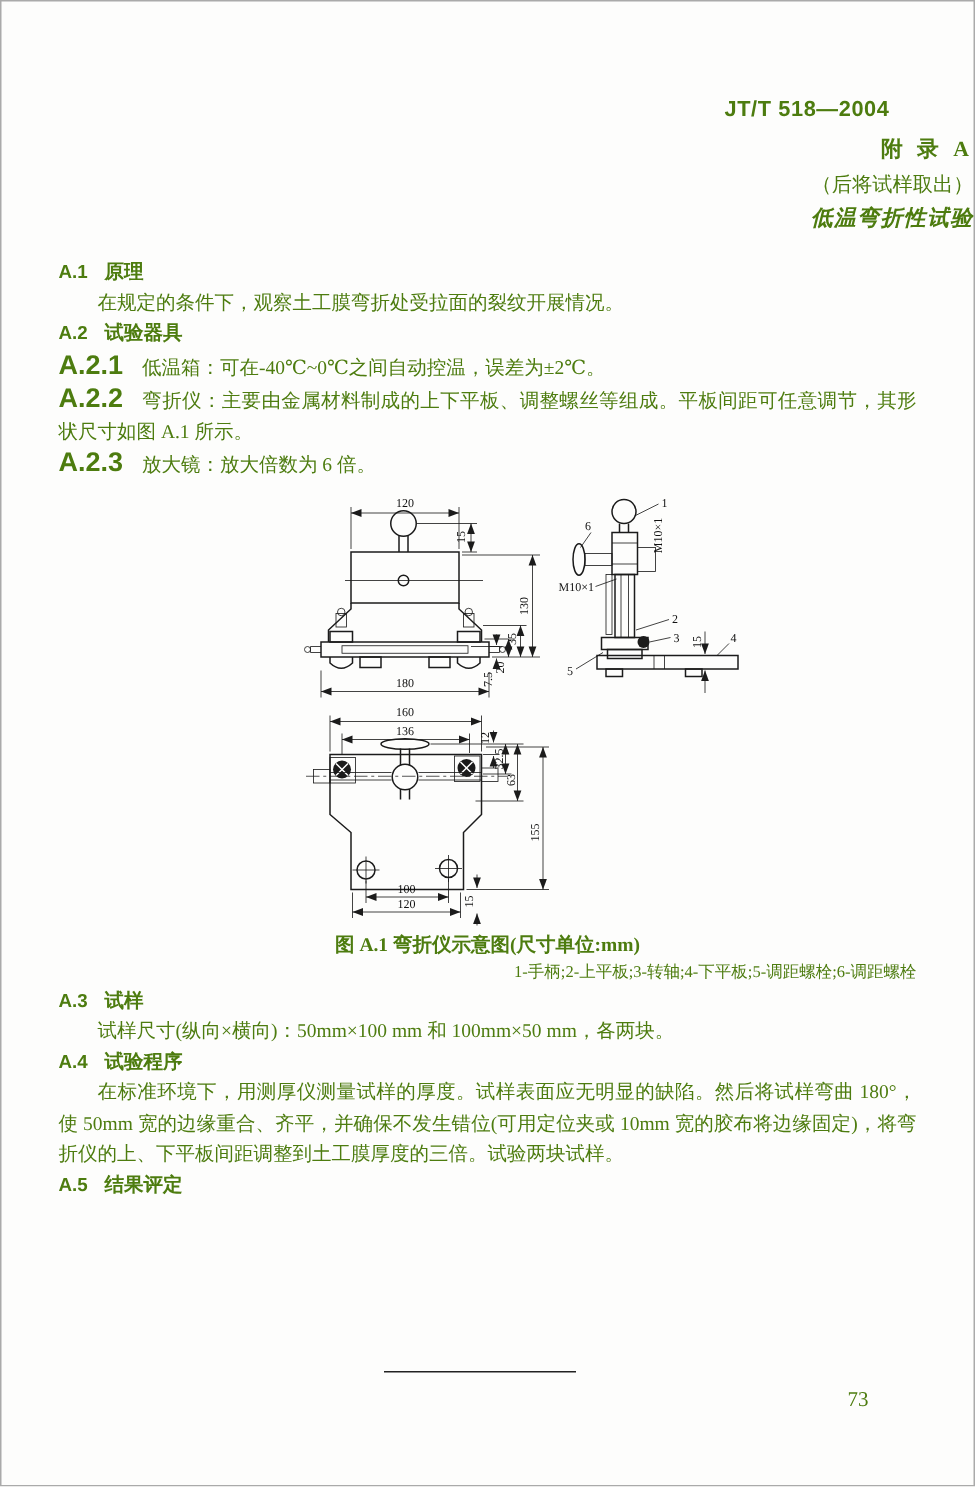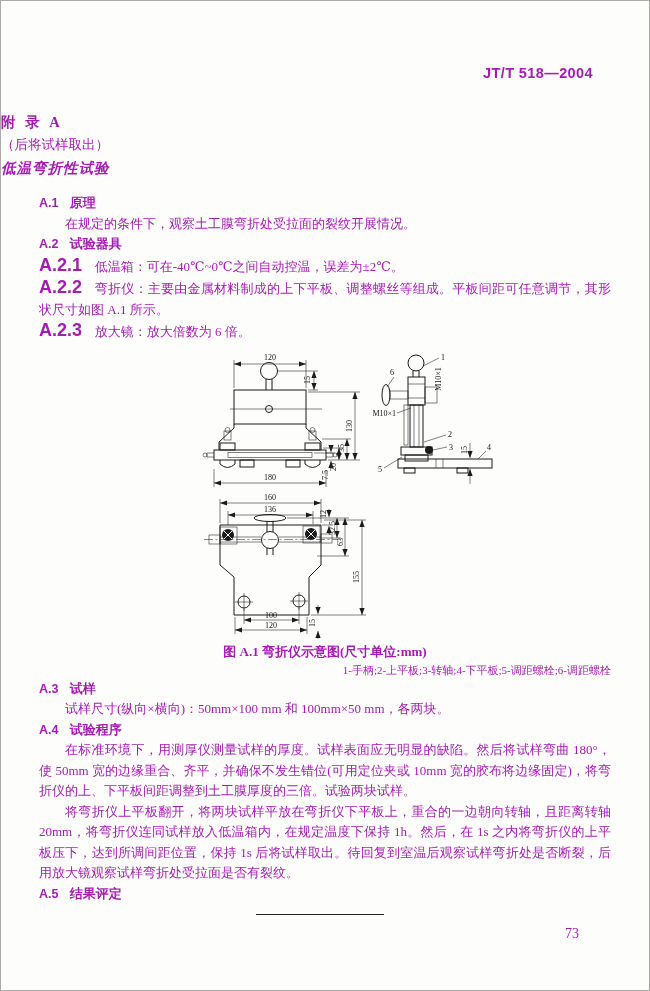--- a/index.html
+++ b/index.html
@@ -1,27 +1,27 @@
 <!DOCTYPE html>
 <html><head>
 <meta charset="utf-8">
 <style>
   html,body{margin:0;padding:0;background:#ffffff;}
   .page{
     position:relative; width:648px; height:989px;
     background:#fdfdfc; border:1px solid #aaa;
     font-family:"Liberation Serif","DejaVu Serif",serif;
-    color:#a21caf; overflow:hidden;
+    color:#4d7c0f; overflow:hidden;
   }
   .std-header{
     position:absolute; top:64px; right:56px;
     font-family:"Liberation Sans","DejaVu Sans",sans-serif;
     font-weight:bold; font-size:14.5px; letter-spacing:.4px;
   }
-  .title-block{margin-top:110px; text-align:left; line-height:22px;}
+  .title-block{margin-top:88px; text-align:right; line-height:22px;}
   .t-appendix{font-size:14.5px; font-weight:bold; letter-spacing:3px;}
   .t-type{font-size:13.5px; margin-top:1px;}
   .t-subject{font-size:14.5px; font-weight:bold; letter-spacing:1px; margin-top:1px;font-style:italic;}
   .content{margin:14px 38px 0 38px; font-size:13px; line-height:20.5px; text-align:justify;}
   .content p{margin:0;}
   .sec{font-weight:bold;}
   .sec .num{margin-right:.9em; font-family:"Liberation Sans","DejaVu Sans",sans-serif; font-size:12.5px;}
   .cnum{font-weight:bold; margin-right:.7em; font-family:"Liberation Sans","DejaVu Sans",sans-serif; font-size:18px;}
   .ind{text-indent:2em;}
   figure{margin:4px 0 0 0;}
@@ -209,21 +209,20 @@
       </svg>
       <figcaption class="fig-caption">图 A.1  弯折仪示意图(尺寸单位:mm)</figcaption>
       <div class="fig-legend">1-手柄;2-上平板;3-转轴;4-下平板;5-调距螺栓;6-调距螺栓</div>
     </figure>
 
     <p class="sec"><span class="num">A.3</span><span>试样</span></p>
     <p class="ind">试样尺寸(纵向×横向)：50mm×100 mm 和 100mm×50 mm，各两块。</p>
 
     <p class="sec"><span class="num">A.4</span><span>试验程序</span></p>
     <p class="ind">在标准环境下，用测厚仪测量试样的厚度。试样表面应无明显的缺陷。然后将试样弯曲 180°，使 50mm 宽的边缘重合、齐平，并确保不发生错位(可用定位夹或 10mm 宽的胶布将边缘固定)，将弯折仪的上、下平板间距调整到土工膜厚度的三倍。试验两块试样。</p>
-    <p class="ind">将弯折仪上平板翻开，将两块试样平放在弯折仪下平板上，重合的一边朝向转轴，且距离转轴 20mm，将弯折仪连同试样放入低温箱内，在规定温度下保持 1h。然后，在 1s 之内将弯折仪的上平板压下，达到所调间距位置，保持 1s 后将试样取出。待回复到室温后观察试样弯折处是否断裂，后用放大镜观察试样弯折处受拉面是否有裂纹。</p>
 
     <p class="sec"><span class="num">A.5</span><span>结果评定</span></p>
 
   </div>
 
   <div class="footnote-rule"></div>
   <div class="page-number">73</div>
 
 </div>
 

